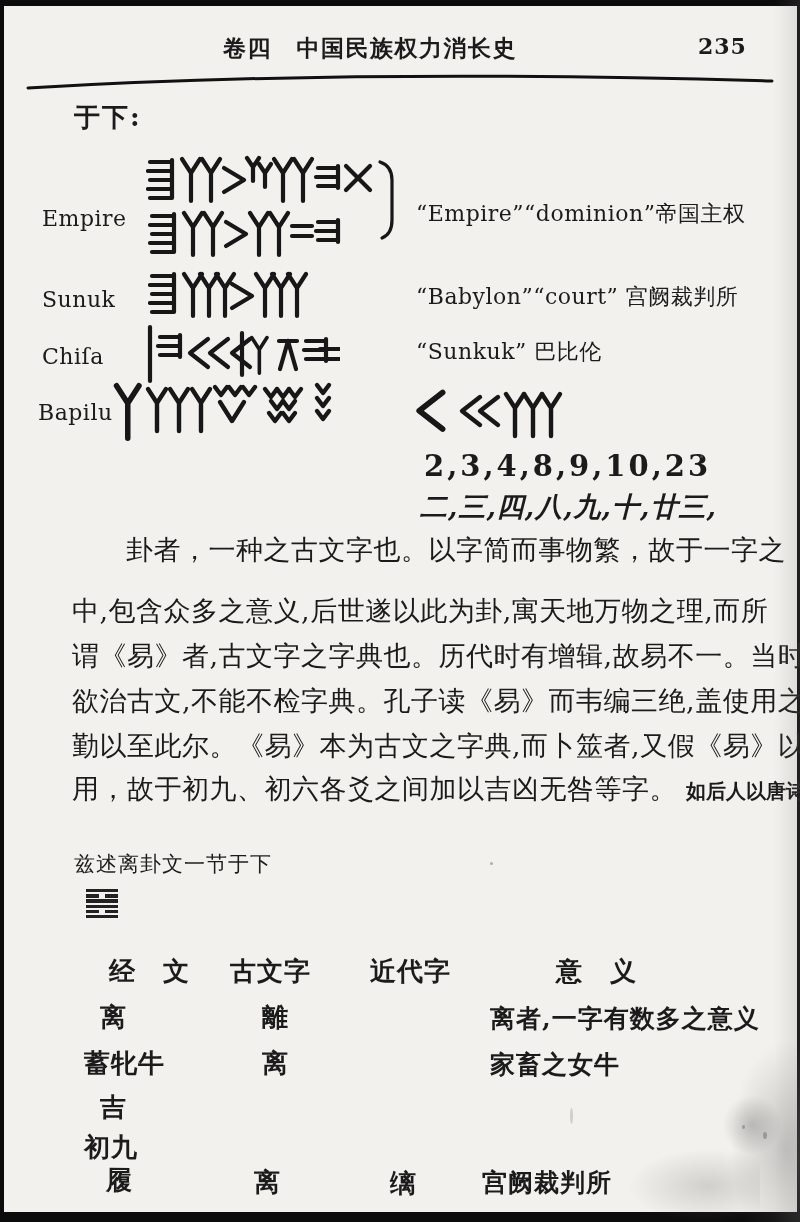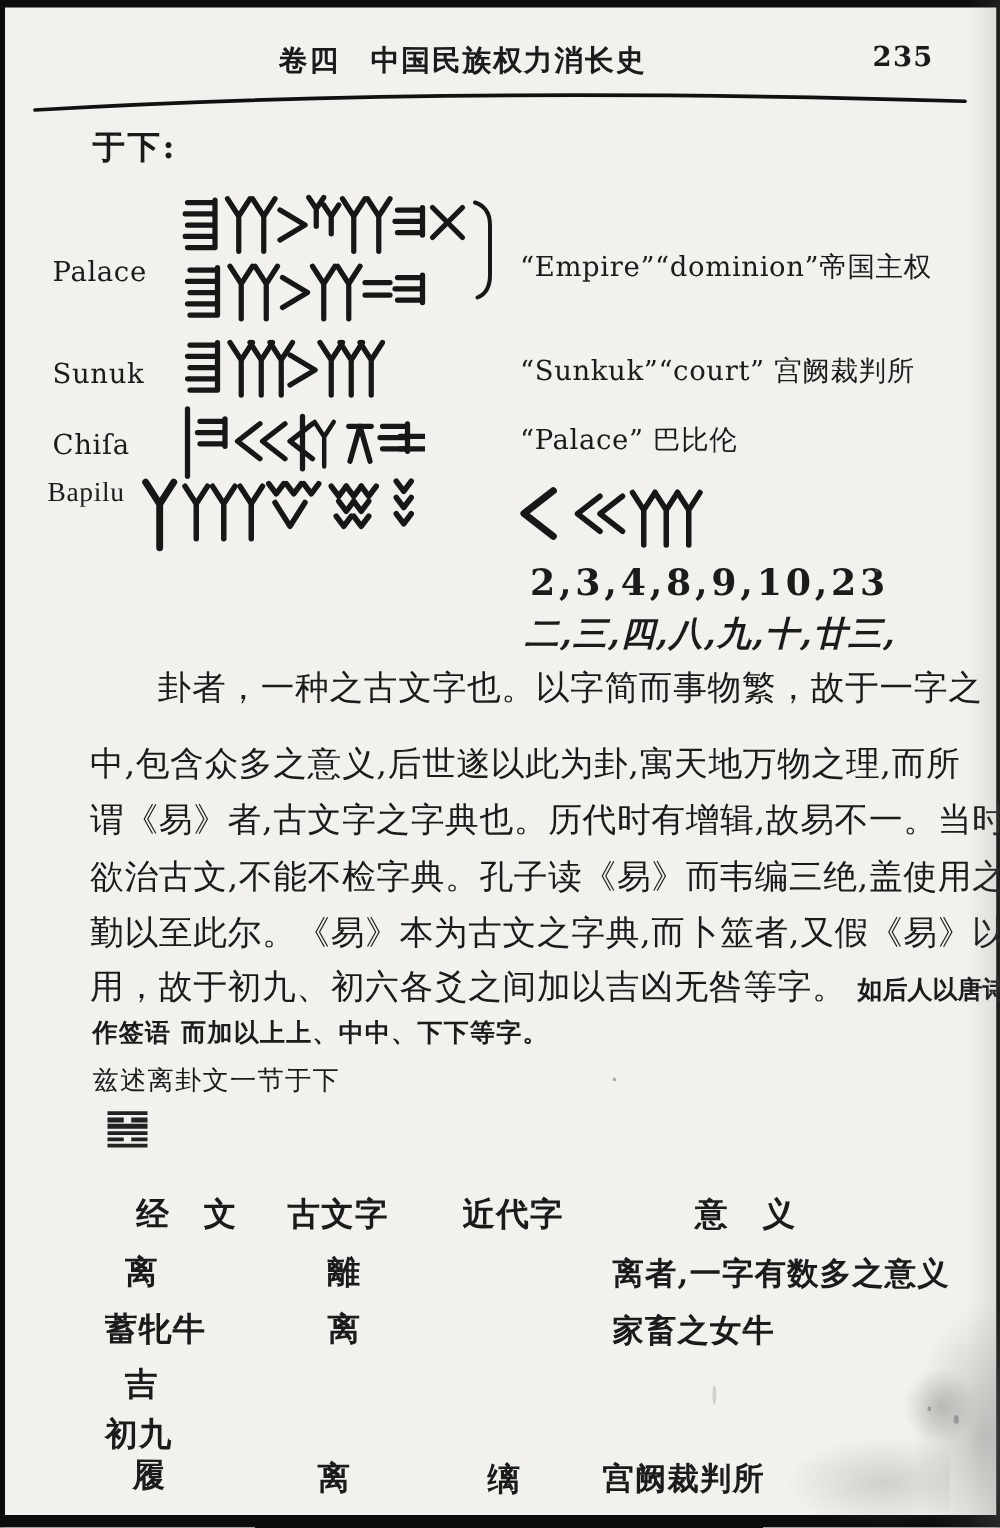--- a/index.html
+++ b/index.html
@@ -21,21 +21,21 @@
   .hdr-rule{position:absolute;top:70px;left:24px;}
   
   .opening{position:absolute;top:100px;left:74px;font-size:26px;font-weight:bold;letter-spacing:2px;}
   
   .entry-label{position:absolute;font-size:22px;letter-spacing:.5px;}
   .entry-gloss{position:absolute;font-size:22px;letter-spacing:.5px;font-weight:500;}
   .cu{position:absolute;}
   .lab-sunkuk{top:206px;left:42px;} .glo-sunkuk{top:199px;left:416px;}
   .lab-sunuk{top:287px;left:42px;}  .glo-sunuk{top:282px;left:416px;}
   .lab-chifa{top:344px;left:42px;}  .glo-chifa{top:337px;left:416px;}
-  .lab-bapilu{top:381px;left:38px;font-family:Liberation Serif, serif;}
+  .lab-bapilu{top:400px;left:38px;}
   .svg-sunkuk{top:154px;left:146px;} .svg-sunuk{top:267px;left:148px;}
   .svg-chifa{top:323px;left:144px;}  .svg-bapilu{top:380px;left:112px;}
   .svg-bapilu2{top:386px;left:412px;}
   
   .num-ar{position:absolute;top:449px;left:424px;font-size:29px;font-weight:bold;letter-spacing:3px;}
   .num-cn{position:absolute;top:489px;left:420px;font-size:27px;font-weight:bold;letter-spacing:1px;font-style:italic;}
   
   .para{position:absolute;left:72px;width:706px;font-size:27px;font-weight:500;letter-spacing:.5px;white-space:nowrap;}
   .p1{top:532px;text-indent:54px;} .p2{top:593px;} .p3{top:638px;}
   .p4{top:683px;} .p5{top:728px;} .p6{top:771px;}
@@ -117,21 +117,21 @@
         </g>
       <g id="cu-vb">
           <path d="M2,2 L14,21 L26,2"></path>
         </g>
       <g id="cu-ren">
           <path d="M3,4 H21 M12,4 L4,32 M12,4 L20,32"></path>
         </g>
     </defs>
   </svg>
 
-  <div class="entry-label lab-sunkuk">Palace</div>
+  <div class="entry-label lab-sunkuk">Empire</div>
   <svg class="cu svg-sunkuk" width="256" height="104" viewBox="0 0 256 104" stroke="#171717" stroke-width="4.2" fill="none" stroke-linecap="round" stroke-linejoin="round">
     <use href="#cu-comb" x="0" y="2"></use>
       <use href="#cu-y" x="34" y="2"></use>
       <use href="#cu-y" x="54" y="2"></use>
     <use href="#cu-chevr" x="76" y="10"></use>
       <use href="#cu-ys" x="100" y="2"></use>
       <use href="#cu-ys" x="112" y="8"></use>
     <use href="#cu-y" x="126" y="2"></use>
       <use href="#cu-y" x="146" y="2"></use>
       <use href="#cu-comb3" x="168" y="8"></use>
@@ -152,36 +152,36 @@
   <svg class="cu svg-sunuk" width="160" height="54" viewBox="0 0 160 54" stroke="#171717" stroke-width="4.2" fill="none" stroke-linecap="round" stroke-linejoin="round">
     <use href="#cu-comb" x="0" y="3" transform="scale(1)"></use>
       <use href="#cu-y" x="34" y="4"></use>
       <use href="#cu-y" x="50" y="4"></use>
     <use href="#cu-y" x="66" y="4"></use>
       <use href="#cu-chevr" x="82" y="13"></use>
     <use href="#cu-y" x="106" y="4"></use>
       <use href="#cu-y" x="122" y="4"></use>
       <use href="#cu-y" x="138" y="4"></use>
   </svg>
-  <div class="entry-gloss glo-sunuk">“Sunkuk”“court” 宫阙裁判所</div>
+  <div class="entry-gloss glo-sunuk">“Babylon”“court” 宫阙裁判所</div>
 
   <div class="entry-label lab-chifa">Chiſa</div>
   <svg class="cu svg-chifa" width="196" height="62" viewBox="0 0 196 62" stroke="#171717" stroke-width="4.2" fill="none" stroke-linecap="round" stroke-linejoin="round">
     <path d="M6,4 V58"></path>
       <use href="#cu-comb3" x="12" y="8"></use>
     <use href="#cu-chevl" x="42" y="14"></use>
       <use href="#cu-chevl" x="62" y="14"></use>
     <use href="#cu-chevl" x="84" y="14"></use>
       <path d="M98,10 V52"></path>
     <use href="#cu-y" transform="translate(106,12) scale(0.85)"></use>
     <use href="#cu-ren" x="132" y="14"></use>
     <use href="#cu-comb3" x="158" y="12"></use>
       <use href="#cu-bars" x="174" y="20"></use>
   </svg>
-  <div class="entry-gloss glo-chifa">“Palace” 巴比伦</div>
+  <div class="entry-gloss glo-chifa">“Sunkuk” 巴比伦</div>
 
   <div class="entry-label lab-bapilu">Bapilu</div>
   <svg class="cu svg-bapilu" width="230" height="64" viewBox="0 0 230 64" stroke="#171717" stroke-width="4.4" fill="none" stroke-linecap="round" stroke-linejoin="round">
     <use href="#cu-y" transform="translate(2,2) scale(1.25)"></use>
     <use href="#cu-y" x="34" y="6"></use>
       <use href="#cu-y" x="56" y="6"></use>
       <use href="#cu-y" x="78" y="6"></use>
     <use href="#cu-vs" x="102" y="6"></use>
       <use href="#cu-vs" x="116" y="6"></use>
       <use href="#cu-vs" x="130" y="6"></use>
@@ -211,21 +211,20 @@
 
   <div class="para p1">卦者，一种之古文字也。以字简而事物繁，故于一字之</div>
   <div class="para p2">中,包含众多之意义,后世遂以此为卦,寓天地万物之理,而所</div>
   <div class="para p3">谓《易》者,古文字之字典也。历代时有增辑,故易不一。当时</div>
   <div class="para p4">欲治古文,不能不检字典。孔子读《易》而韦编三绝,盖使用之</div>
   <div class="para p5">勤以至此尔。《易》本为古文之字典,而卜筮者,又假《易》以为</div>
   <div class="para p6">
     <span>用，故于初九、初六各爻之间加以吉凶无咎等字。</span>
     <span class="small-note">如后人以唐诗</span>
   </div>
-  <div class="note-line">作签语 而加以上上、中中、下下等字。</div>
   <div class="lead-in">兹述离卦文一节于下</div>
 
   <div class="hexagram">
     <div class="hx"></div>
     <div class="hx broken">
         <span></span>
         <span></span>
       </div>
     <div class="hx"></div>
     <div class="hx"></div>

